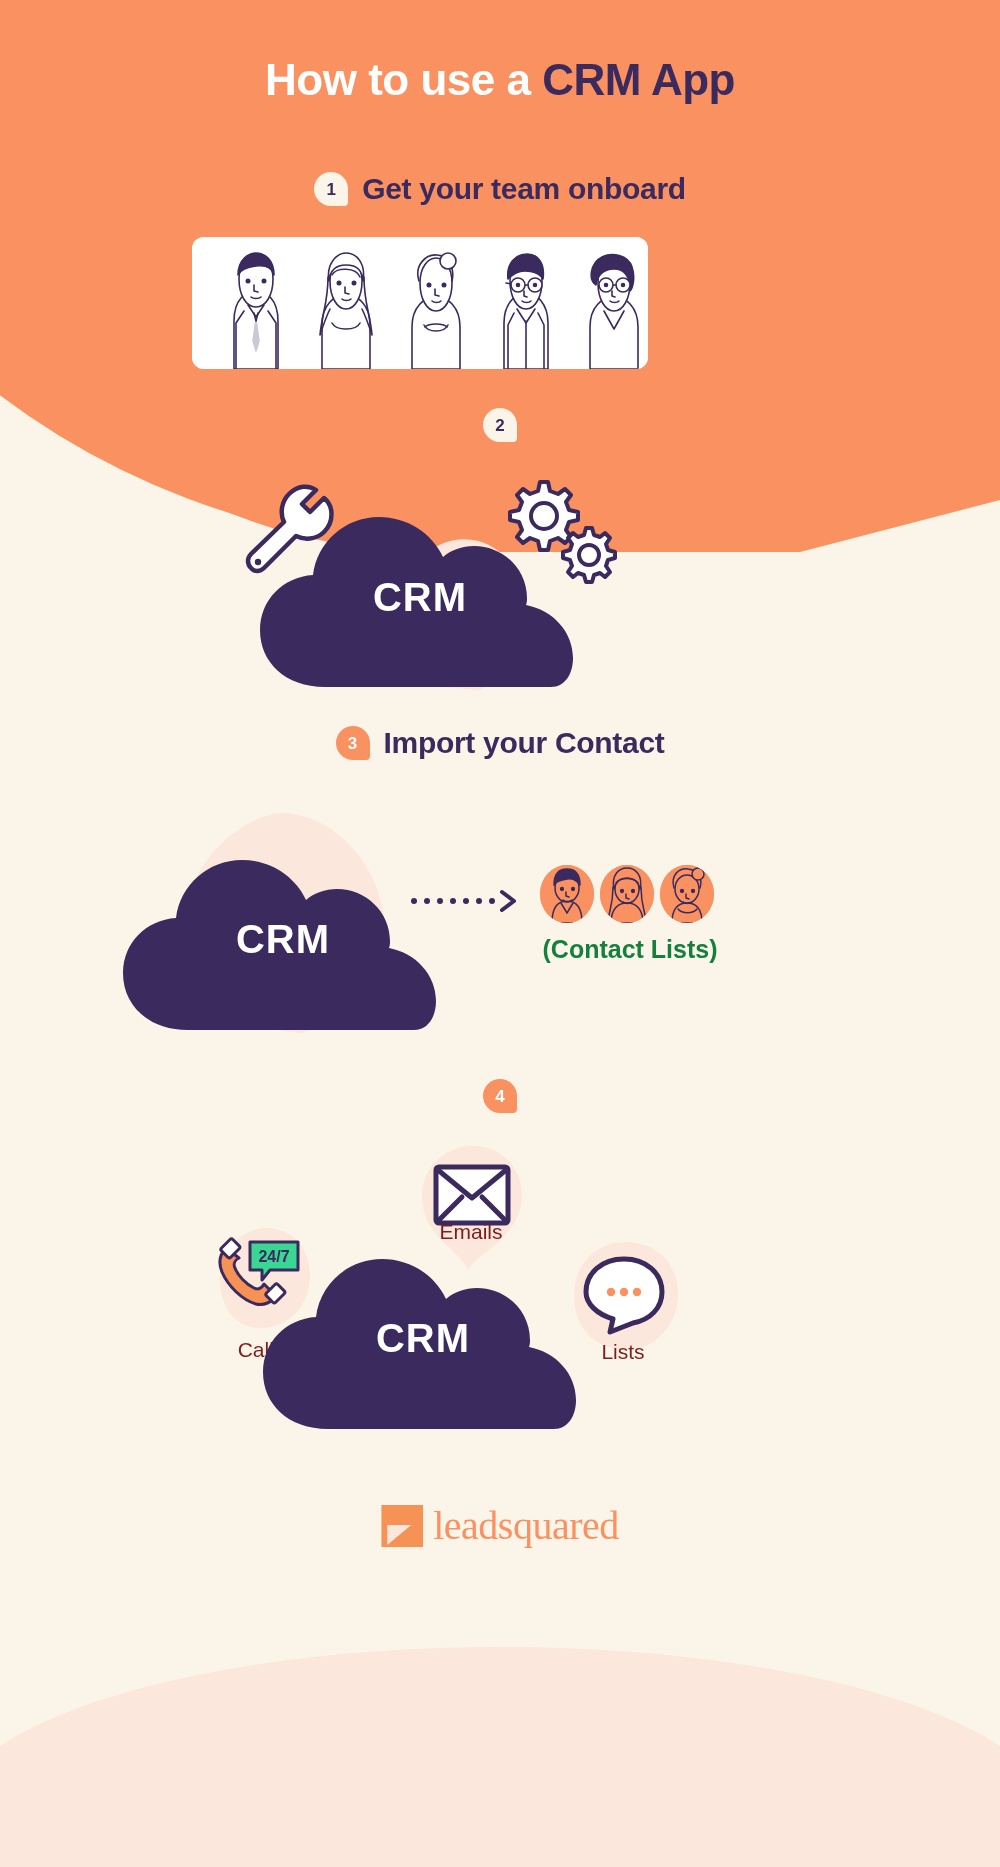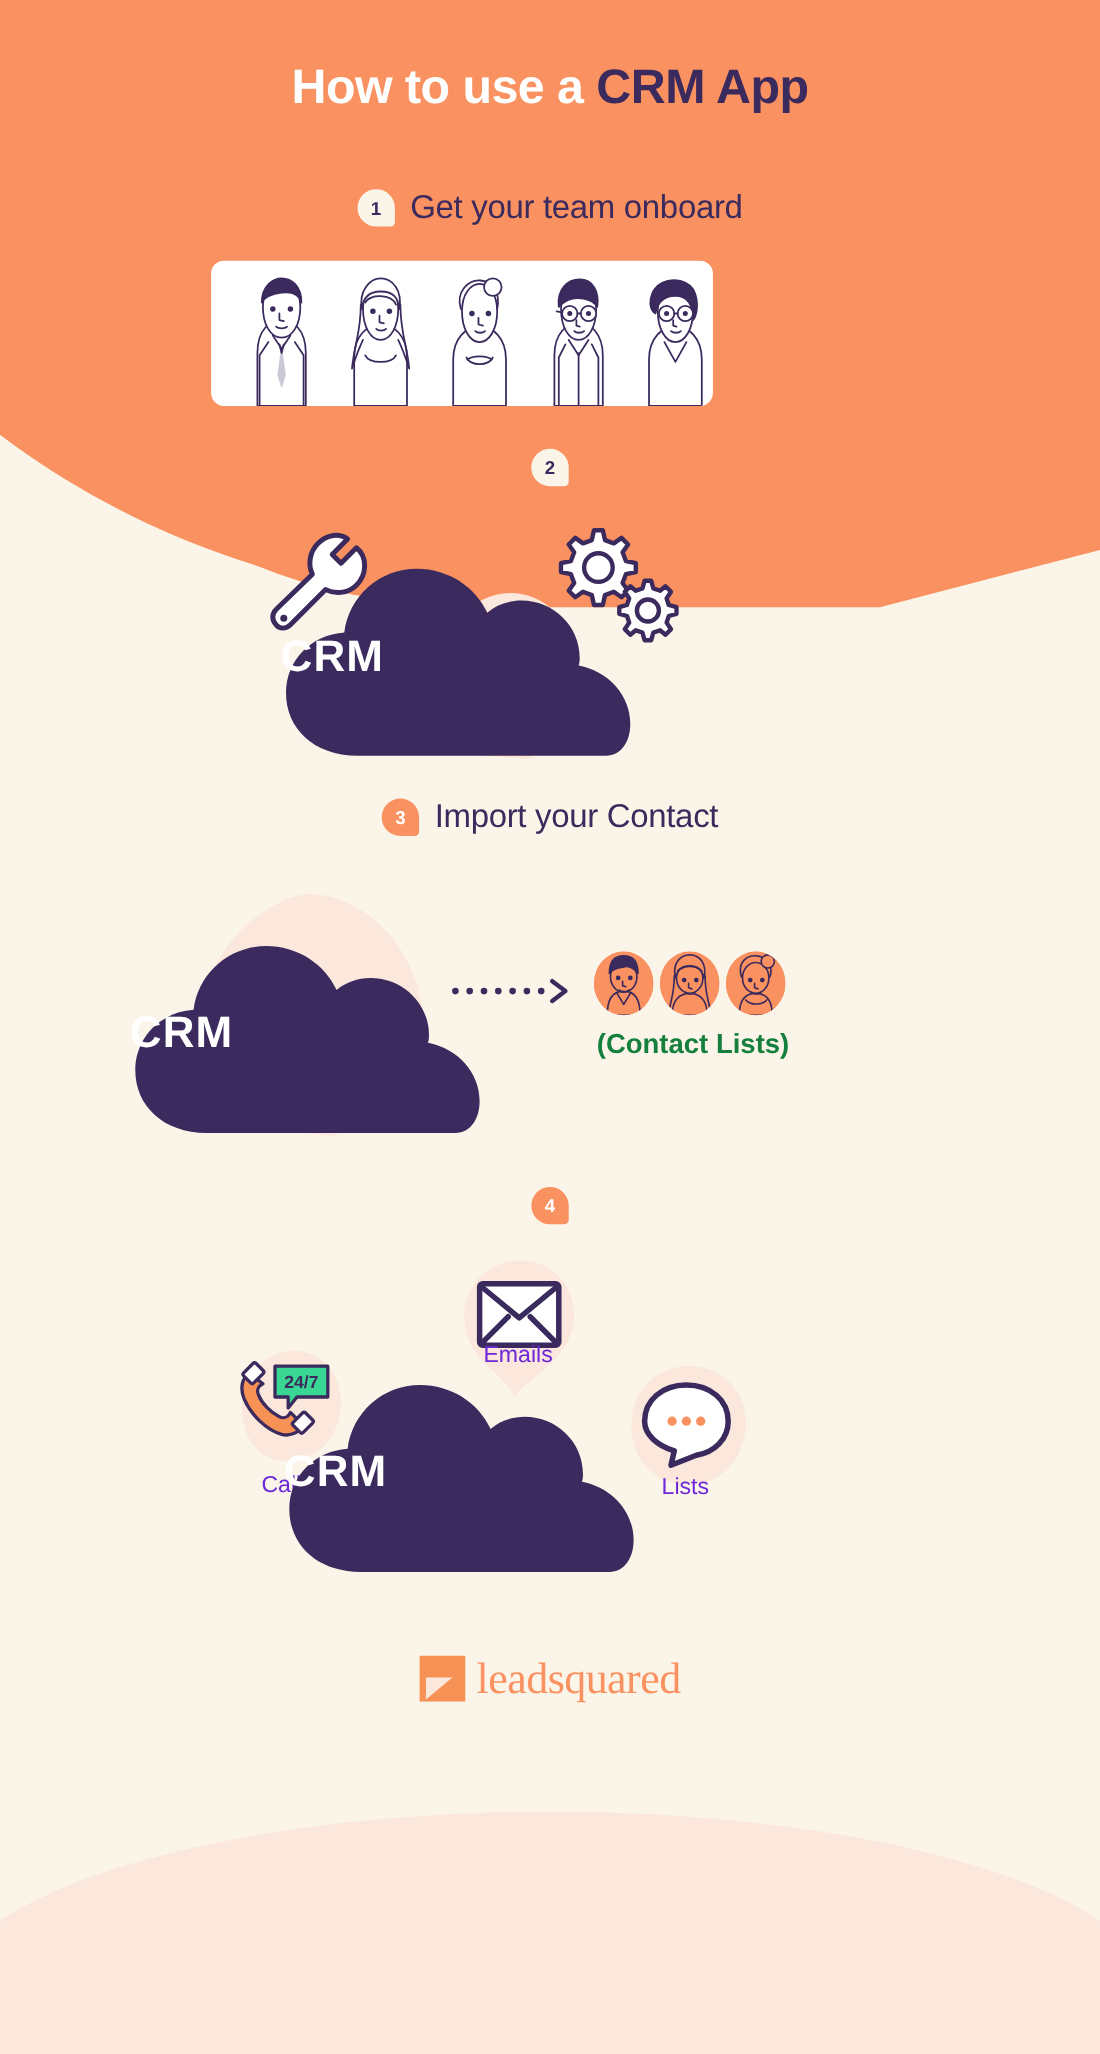--- a/index.html
+++ b/index.html
@@ -29,58 +29,58 @@
   .badge{
     width:34px;height:34px;flex:0 0 auto;
     border-radius:50% 50% 4px 50%;
     display:flex;align-items:center;justify-content:center;
     font-size:17px;font-weight:bold;
     line-height:1;
   }
   .badge.cream{background:#fbf5e9;color:#3a2a5d;}
   .badge.orange{background:#fa9160;color:#ffffff;}
   .step-title{
-    font-size:30px;font-weight:normal;color:#3a2a5d;
+    font-size:30px;font-weight:bold;color:#3a2a5d;
     letter-spacing:-0.3px;white-space:nowrap;
   }
 
   
   .team-card{
     position:absolute;left:192px;top:237px;
     width:456px;height:132px;
     background:#ffffff;border-radius:12px;
     overflow:hidden;
   }
   .team-card svg{display:block;}
   .cloud-label{
     position:absolute;
     color:#ffffff;font-weight:bold;
     letter-spacing:1px;
-    text-align:left;
+    text-align:center;
   }
 
   
   .wrench{position:absolute;}
   .gears{position:absolute;}
 
   
   .dots-arrow{position:absolute;}
   .contact-avatars{position:absolute;display:flex;gap:6px;}
   .avatar{
     width:54px;height:58px;border-radius:50%;
     background:#fa9160;overflow:hidden;position:relative;
   }
   .contact-caption{
     position:absolute;
     font-size:25px;color:#15803d;font-weight:700;
     white-space:nowrap;
   }
   .tool-label{
     position:absolute;
-    font-size:21px;color:#6d28d9;white-space:nowrap;
+    font-size:21px;color:#7f1d1d;white-space:nowrap;
     text-align:center;
   }
 
   
   .footer-arc{
     position:absolute;left:50%;transform:translateX(-50%);
     bottom:-120px;width:1100px;height:340px;
     background:#fbe7db;border-radius:50% 50% 0 0;
   }
   .logo{

